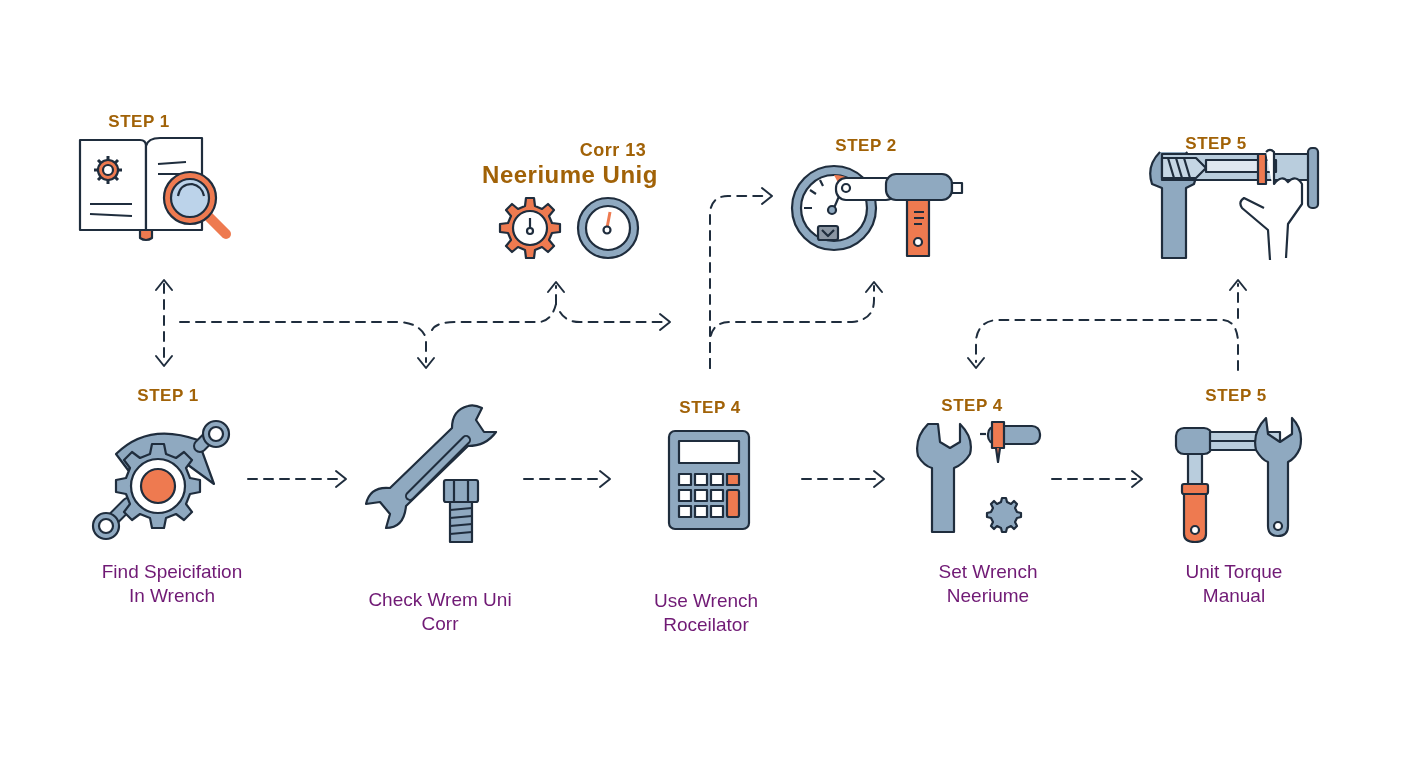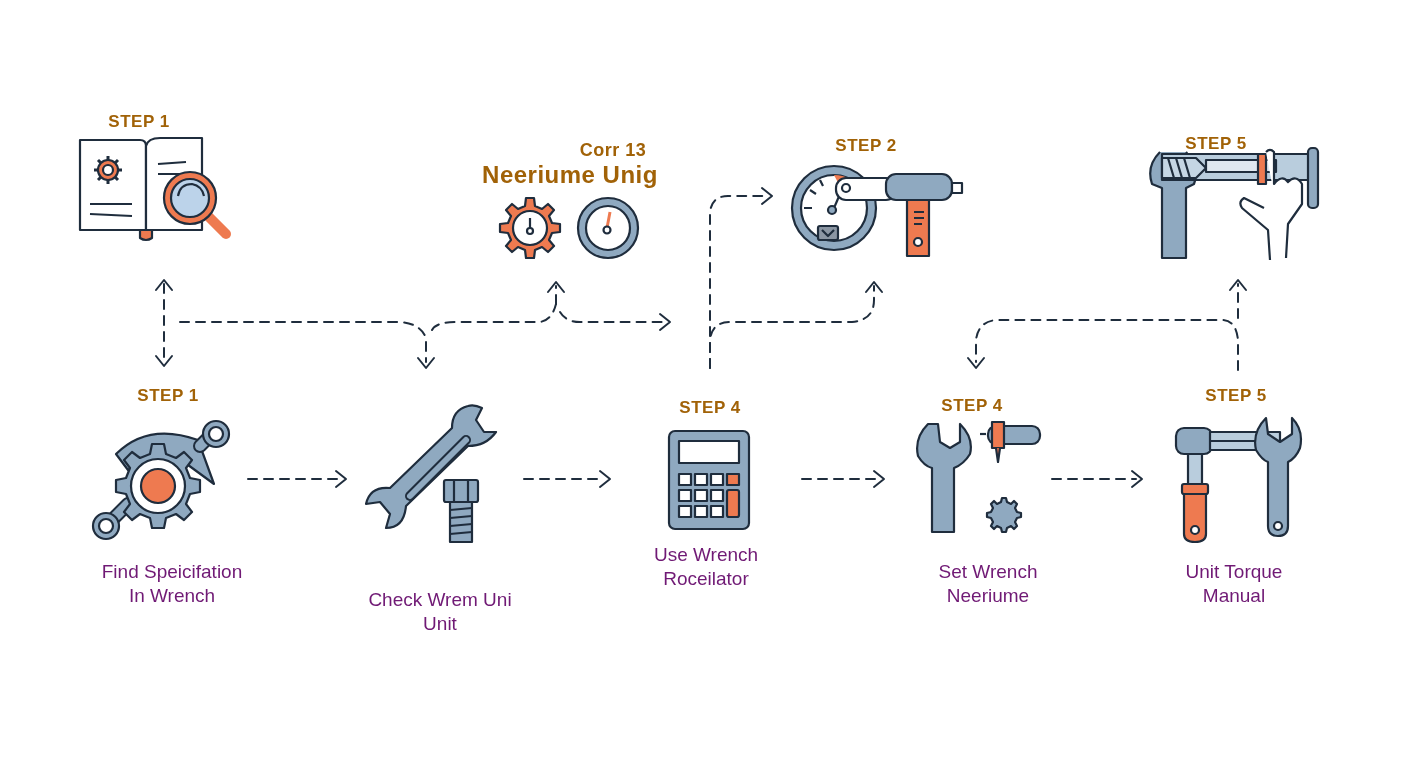--- a/index.html
+++ b/index.html
@@ -170,21 +170,21 @@
       <path d="M46 94 L102 38" stroke="#1f2d3d" stroke-width="10" stroke-linecap="round" fill="none"></path>
       <path d="M46 94 L102 38" stroke="#8fa9c0" stroke-width="6" stroke-linecap="round" fill="none"></path>
       <rect x="80" y="78" width="34" height="22" rx="2" fill="#8fa9c0"></rect>
       <path d="M90 78 L90 100 M104 78 L104 100" fill="none"></path>
       <rect x="86" y="100" width="22" height="40" fill="#8fa9c0"></rect>
       <path d="M86 108 L108 106 M86 116 L108 114 M86 124 L108 122 M86 132 L108 130" fill="none"></path>
     </g>
   </svg>
   <div class="caption" style="left:440px; top:588px;">
     <span>Check Wrem Uni</span>
-    <span>Unit</span>
+    <span>Corr</span>
   </div>
 </div>
 
 <div>
   <div class="step-label" style="left:710px; top:398px;">STEP 4</div>
   <svg class="icon" style="left:668px; top:430px;" width="82" height="100" viewBox="0 0 82 100">
     <g stroke="#1f2d3d" stroke-width="2.2" stroke-linejoin="round">
       <rect x="1" y="1" width="80" height="98" rx="6" fill="#8fa9c0"></rect>
       <rect x="11" y="11" width="60" height="22" fill="#fff"></rect>
       <g fill="#fff">
@@ -195,21 +195,21 @@
           <rect x="27" y="60" width="12" height="11"></rect>
           <rect x="43" y="60" width="12" height="11"></rect>
         <rect x="11" y="76" width="12" height="11"></rect>
           <rect x="27" y="76" width="12" height="11"></rect>
           <rect x="43" y="76" width="12" height="11"></rect>
       </g>
       <rect x="59" y="44" width="12" height="11" fill="#ee7a50"></rect>
       <rect x="59" y="60" width="12" height="27" rx="2" fill="#ee7a50"></rect>
     </g>
   </svg>
-  <div class="caption" style="left:706px; top:543px;">
+  <div class="caption" style="left:706px; top:589px;">
     <span>Use Wrench</span>
     <span>Roceilator</span>
   </div>
 </div>
 
 <div>
   <div class="step-label" style="left:972px; top:396px;">STEP 4</div>
   <svg class="icon" style="left:914px; top:422px;" width="130" height="112" viewBox="0 0 130 112">
     <g stroke="#1f2d3d" stroke-width="2.2" stroke-linejoin="round">
       <path d="M14 2 Q0 16 4 34 Q10 44 18 46 L18 110 L40 110 L40 46 Q50 42 56 32 Q60 16 46 2 L46 20 L36 26 L26 20 L24 2 Z" fill="#8fa9c0"></path>

